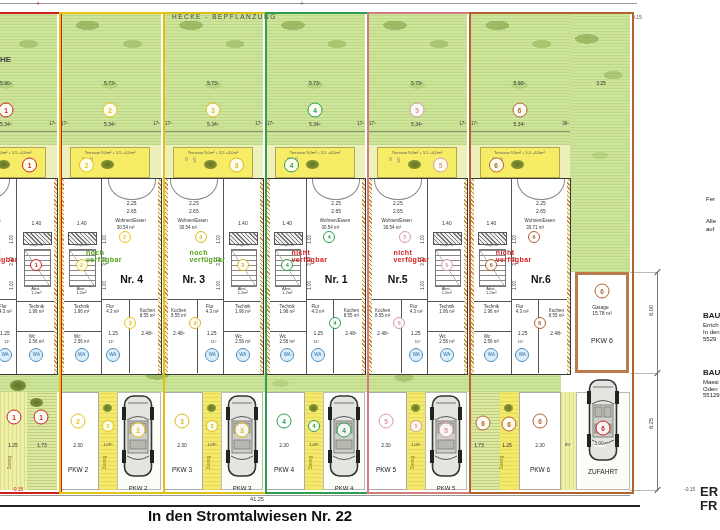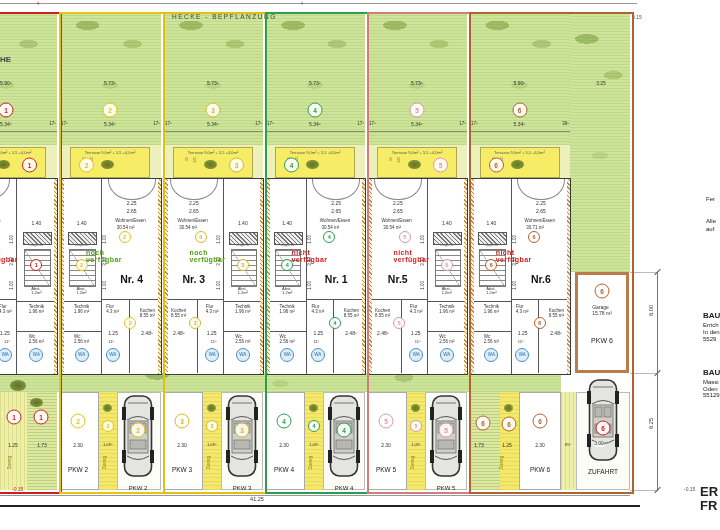--- a/index.html
+++ b/index.html
@@ -654,20 +654,21 @@
   <div class="tick" style="left:657px;top:369px;"></div>
   <div class="tick" style="left:657px;top:486px;"></div>
   <span class="t vt" style="left:648px;top:305px;font-size:5.5px;">6.00</span>
   <span class="t vt" style="left:648px;top:418px;font-size:5.5px;">6.25</span>
   <span class="t" style="left:684px;top:487px;color:#555;">-0.15</span>
 
   <span class="t" style="left:12px;top:487px;color:#cc2020;z-index:7;">-0.15</span>
   <div class="rline" style="left:0;top:495px;width:630px;height:1px;background:#999;"></div>
   <span class="t tc" style="left:257px;top:496px;font-size:5.5px;">41.25</span>
   <div class="rline" style="left:0;top:505px;width:640px;height:2px;background:#222;"></div>
+  <span class="bigtxt tc" style="left:250px;top:507px;font-size:15px;">In den Stromtalwiesen Nr. 22</span>
 
   <div>
     <span class="rp" style="left:706px;top:196px;font-size:6px;">Fer</span>
     <span class="rp" style="left:706px;top:218px;font-size:6px;">Alle</span>
     <span class="rp" style="left:706px;top:226px;font-size:6px;">auf</span>
     <span class="rp" style="left:703px;top:311px;font-size:8px;font-weight:bold;">BAU</span>
     <span class="rp" style="left:703px;top:322px;font-size:6px;">Errich</span>
     <span class="rp" style="left:703px;top:329px;font-size:6px;">In den</span>
     <span class="rp" style="left:703px;top:336px;font-size:6px;">5529</span>
     <span class="rp" style="left:703px;top:368px;font-size:8px;font-weight:bold;">BAU</span>

